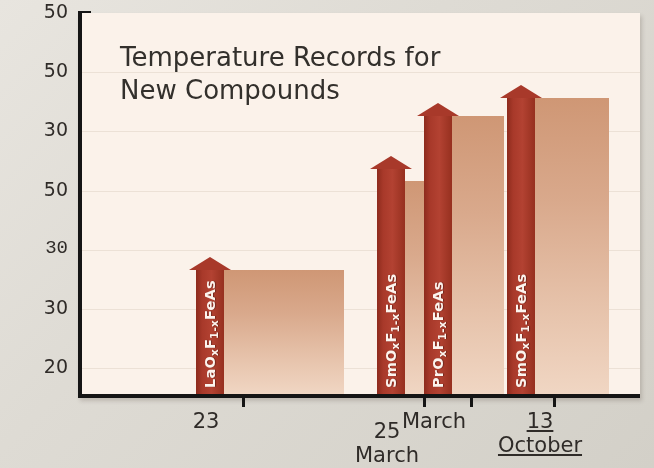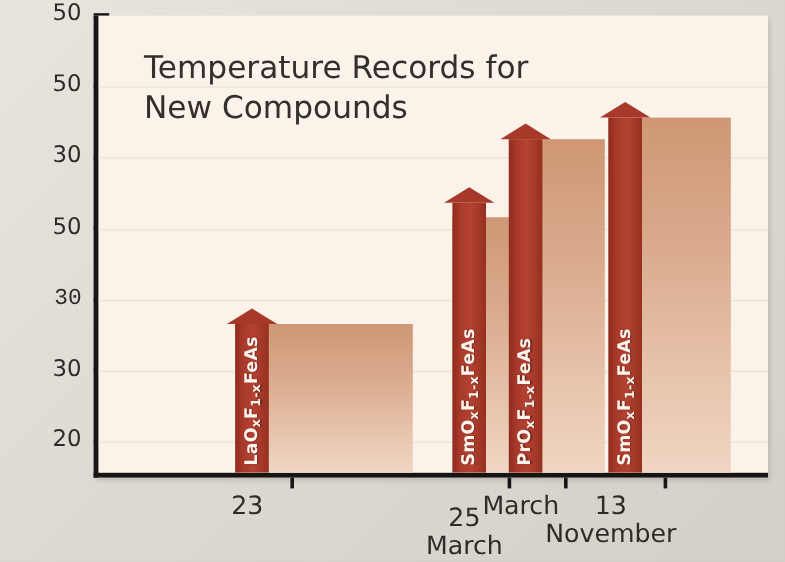--- a/index.html
+++ b/index.html
@@ -190,23 +190,23 @@
       <div class="xlabel" style="left: 151px; top: 410px;">
         <div>23</div>
       </div>
       <div class="xlabel" style="left: 332px; top: 420px;">
         <div>25</div>
         <div>March</div>
       </div>
       <div class="xlabel" style="left: 379px; top: 410px;">
         <div>March</div>
       </div>
-      <div class="xlabel" style="left: 454px; top: 410px;">
+      <div class="xlabel" style="left: 485px; top: 410px; text-decoration: underline;">
         <div>13</div>
-        <div>November</div>
+        <div>October</div>
       </div>
     </div>
   <div id="xticks">
       <div class="xtick-mark" style="left: 242px;"></div>
       <div class="xtick-mark" style="left: 423px;"></div>
       <div class="xtick-mark" style="left: 470px;"></div>
       <div class="xtick-mark" style="left: 553px;"></div>
     </div>
 
 </div>

